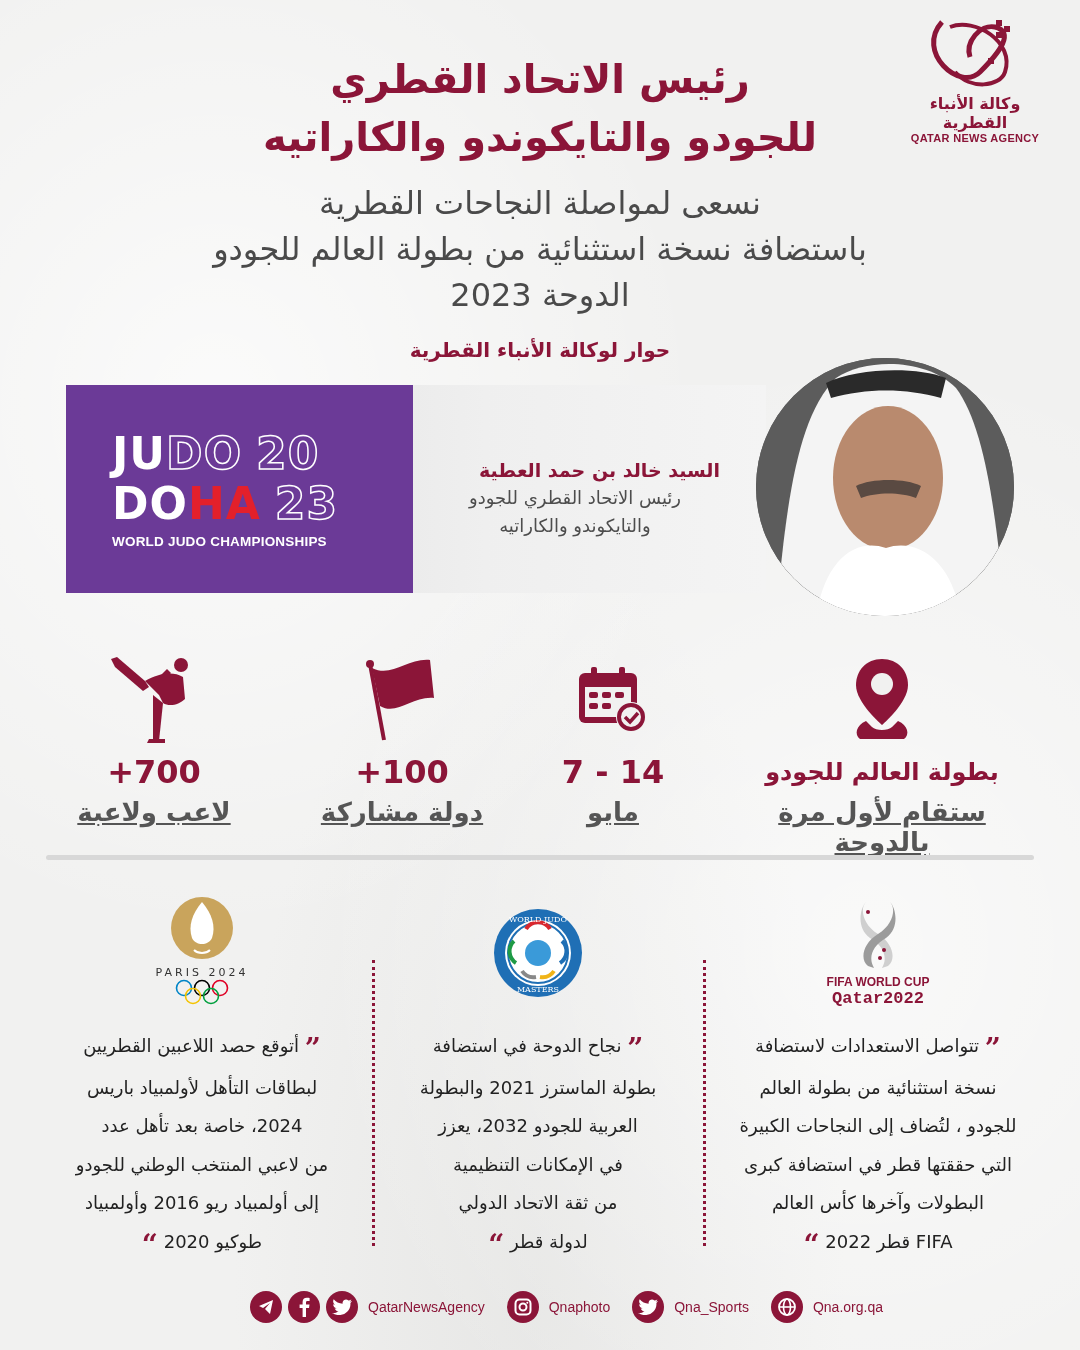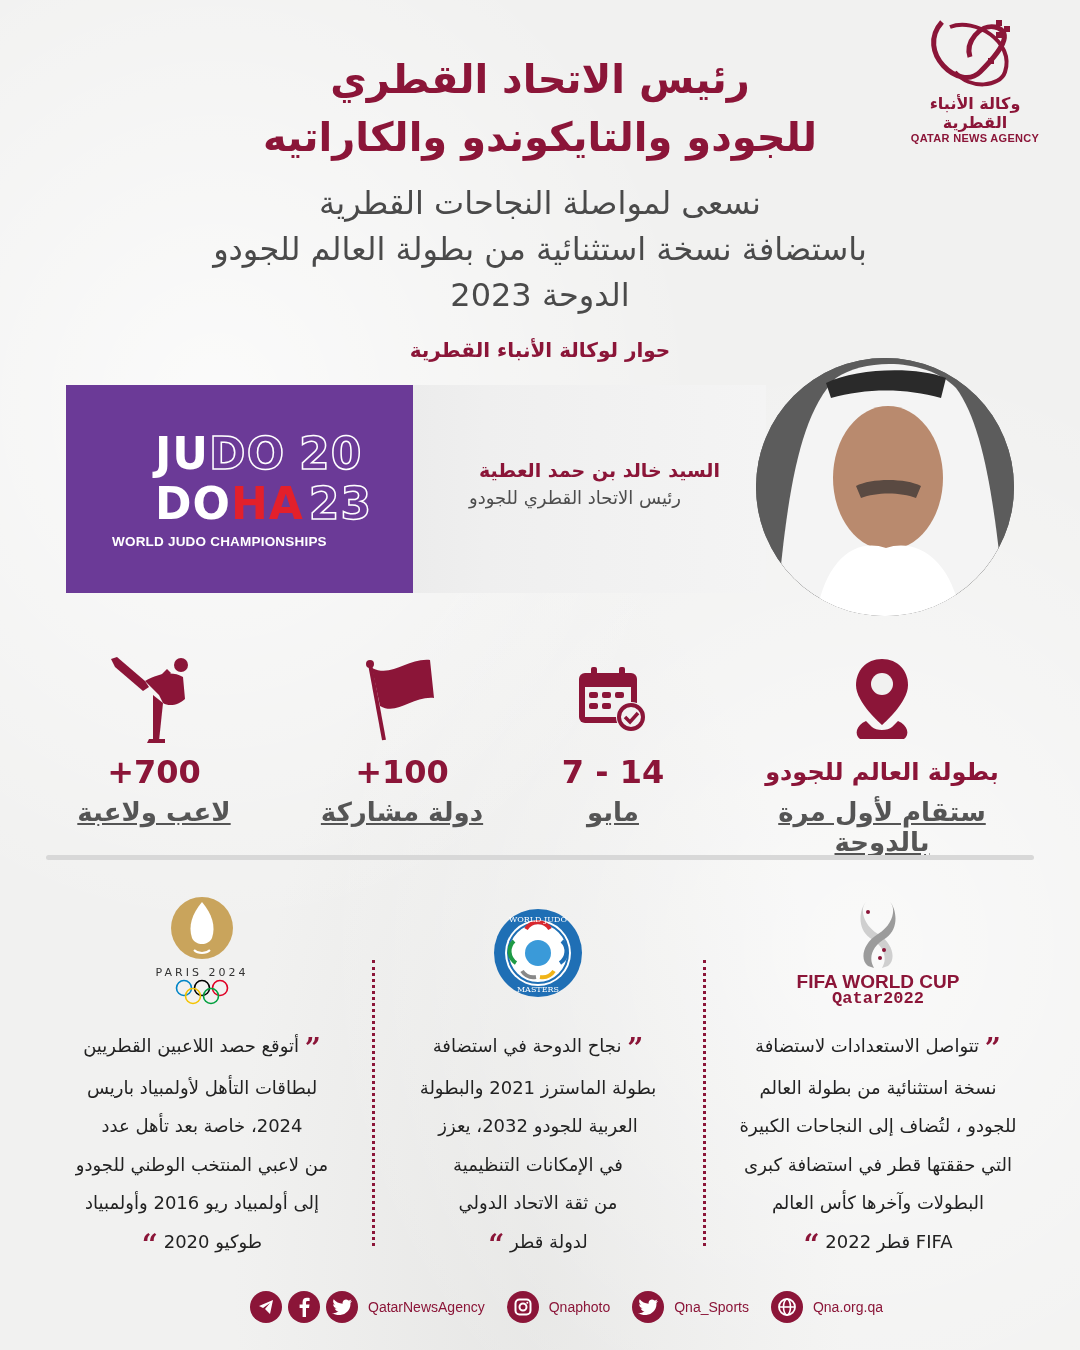--- a/index.html
+++ b/index.html
@@ -29,21 +29,21 @@
 
   .subtitle { left: 140px; top: 180px; width: 800px; text-align: center; direction: rtl; }
   .subtitle div { font-size: 32px; color: #4a4a4a; line-height: 46px; }
 
   .interview { left: 300px; top: 338px; width: 480px; text-align: center; direction: rtl; font-size: 20px; font-weight: bold; color: #8b1538; }
 
   
   .banner { left: 66px; top: 385px; width: 700px; height: 208px; background: linear-gradient(90deg, #dedede 0%, #efefef 60%, #f4f4f4 100%); }
   .judo-box { left: 66px; top: 385px; width: 347px; height: 208px; background: #6b3a97; }
   .judo-logo { left: 112px; top: 432px; width: 260px; }
-  .judo-row { display: flex; align-items: center; height: 44px; font-family: "DejaVu Sans", sans-serif; font-weight: bold; font-size: 44px; letter-spacing: 1px; line-height: 44px; margin-left: 43px; }
+  .judo-row { display: flex; align-items: center; height: 44px; font-family: "DejaVu Sans", sans-serif; font-weight: bold; font-size: 44px; letter-spacing: 1px; line-height: 44px; }
   .judo-row .w { color: #ffffff; }
   .judo-row .o { color: transparent; -webkit-text-stroke: 1.5px #ffffff; }
   .judo-row .r { color: #e3202b; }
   .judo-row .gap { width: 14px; }
   .judo-sub { font-family: "Liberation Sans", sans-serif; font-weight: bold; color: #fff; font-size: 13.5px; margin-top: 8px; letter-spacing: 0.2px; }
 
   .person-info { left: 430px; top: 456px; width: 290px; text-align: right; direction: rtl; }
   .person-info .name { font-size: 19px; font-weight: bold; color: #8b1538; line-height: 28px; }
   .person-info .role { font-size: 18px; color: #4d4d4d; line-height: 28px; text-align: center; }
 
@@ -115,20 +115,21 @@
     <span class="gap"></span>
     <span class="o">23</span>
   </div>
   <div class="judo-sub">WORLD JUDO CHAMPIONSHIPS</div>
 </div>
 
 <div class="abs person-info">
   <div class="name">السيد خالد بن حمد العطية</div>
   <div class="role">
     <div>رئيس الاتحاد القطري للجودو</div>
+    <div>والتايكوندو والكاراتيه</div>
   </div>
 </div>
 
 <div class="abs portrait">
   <svg width="258" height="258" viewBox="0 0 258 258">
     <rect width="258" height="258" fill="#5c5c5c"></rect>
     <path d="M20 258 C30 150, 40 60, 80 20 C110 0, 170 0, 200 30 C230 70, 240 160, 250 258 Z" fill="#f4f4f4"></path>
     <path d="M70 25 C100 10, 160 8, 190 20 L185 40 C150 30, 110 30, 75 40 Z" fill="#2a2a2a"></path>
     <ellipse cx="132" cy="120" rx="55" ry="72" fill="#b98a6e"></ellipse>
     <path d="M100 128 C115 120, 150 120, 165 128 L160 140 C145 134, 120 134, 105 140 Z" fill="#5a4a42"></path>
@@ -204,21 +205,21 @@
 <div class="abs col" style="left:718px;">
   <div class="logo">
     <div style="text-align:center;">
       <svg width="40" height="72" viewBox="0 0 40 72">
         <path d="M8 4 C2 10, 4 26, 20 36 C36 46, 38 62, 30 68 L24 70 C30 60, 26 48, 12 40 C-2 30, 2 10, 8 4 Z" fill="#cfcfcf"></path>
         <path d="M32 4 C38 10, 36 26, 20 36 C4 46, 2 62, 10 68 L16 70 C10 60, 14 48, 28 40 C42 30, 38 10, 32 4 Z" fill="#9b9b9b"></path>
         <circle cx="10" cy="14" r="2" fill="#8b1538"></circle>
         <circle cx="26" cy="52" r="2" fill="#8b1538"></circle>
         <circle cx="22" cy="60" r="2" fill="#8b1538"></circle>
       </svg>
-      <div style="font-family:'Liberation Sans',sans-serif;font-weight:bold;color:#8b1538;font-size:19px;line-height:16px;">FIFA WORLD CUP</div>
+      <div style="font-family:'Liberation Sans',sans-serif;font-weight:bold;color:#8b1538;font-size:12px;line-height:16px;">FIFA WORLD CUP</div>
       <div style="font-family:Liberation Mono, monospace;font-weight:bold;color:#8b1538;font-size:17px;line-height:18px;">Qatar2022</div>
     </div>
   </div>
   <div class="quote">
     <div><span class="qm">”</span> <span>تتواصل الاستعدادات لاستضافة</span></div>
     <div>نسخة استثنائية من بطولة العالم</div>
     <div>للجودو ، لتُضاف إلى النجاحات الكبيرة</div>
     <div>التي حققتها قطر في استضافة كبرى</div>
     <div>البطولات وآخرها كأس العالم</div>
     <div><span>FIFA قطر 2022</span> <span class="qm">“</span></div>

